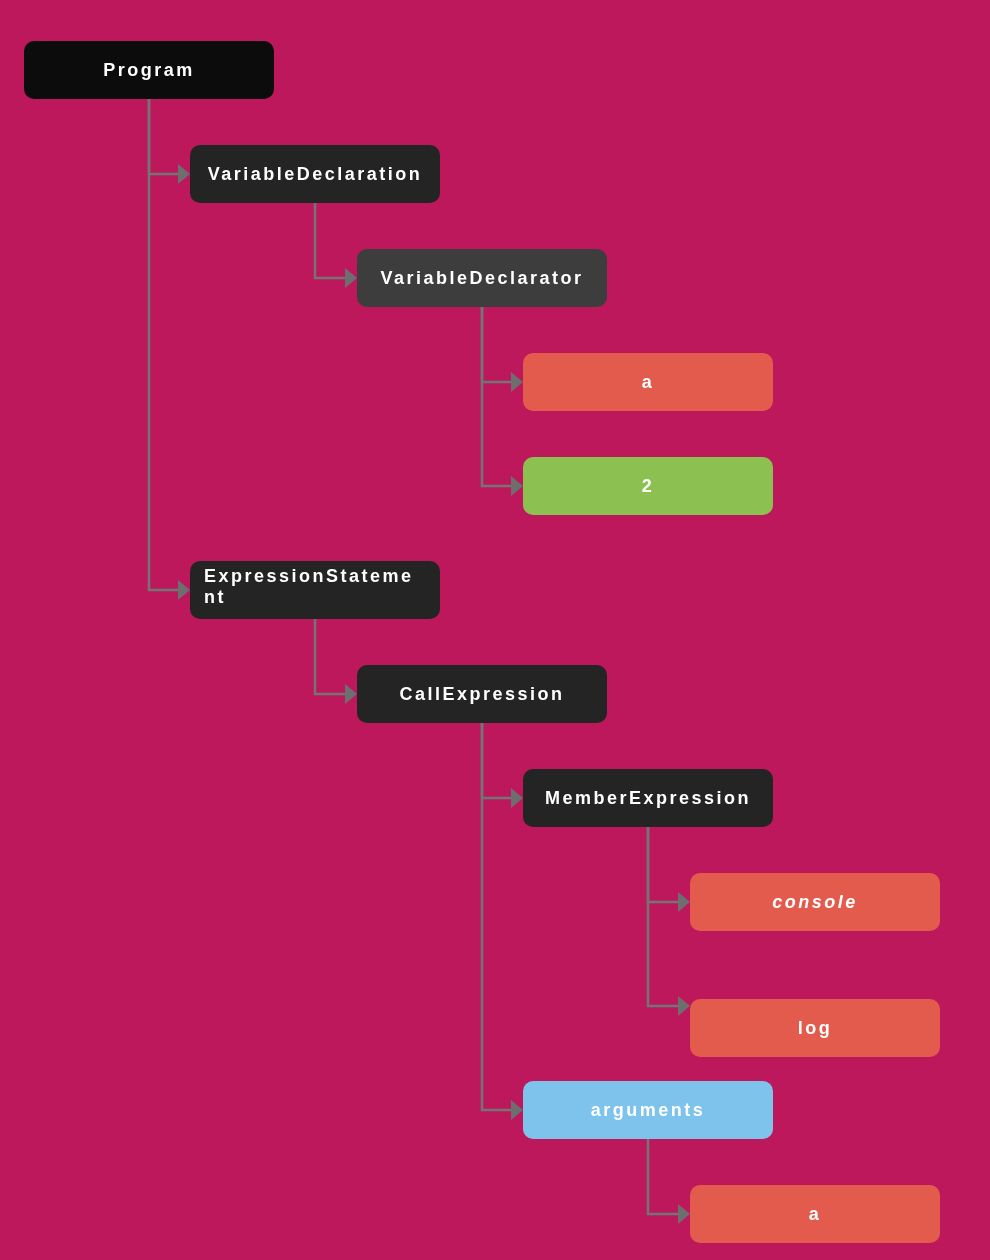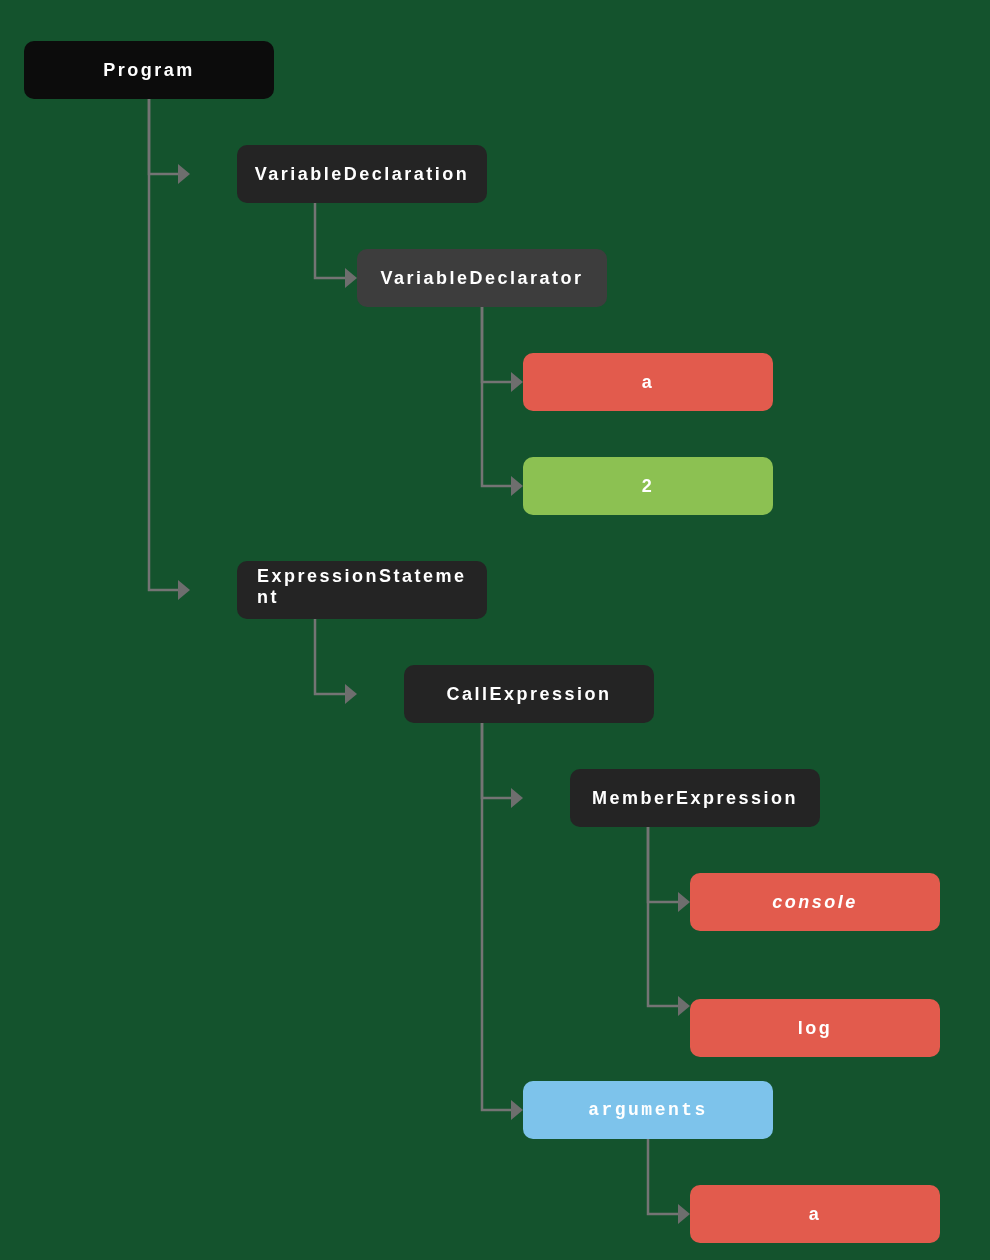--- a/index.html
+++ b/index.html
@@ -1,20 +1,20 @@
 <!DOCTYPE html>
 <html><head>
 <meta charset="utf-8">
 <style>
   html, body { margin: 0; padding: 0; background: #ffffff; }
   .canvas {
     position: relative;
     width: 990px;
     height: 1260px;
-    background: #14532d;
+    background: #be185d;
     font-family: "Liberation Sans", sans-serif;
     overflow: hidden;
   }
   .edges {
     position: absolute;
     top: 0; left: 0;
     width: 990px; height: 1260px;
     pointer-events: none;
   }
   .edges path {
@@ -36,25 +36,25 @@
     justify-content: center;
     box-sizing: border-box;
     color: #ffffff;
     font-size: 18px;
     font-weight: 700;
     letter-spacing: 2.5px;
     text-align: center;
   }
   .node .label { display: inline-block; }
   .k-black { background: #0c0c0c; }
-  .k-dark  { background: #242424; margin-left: 47px; }
+  .k-dark  { background: #242424; }
   .k-gray  { background: #3d3d3d; justify-content: center; }
   .k-red   { background: #e25b4d; }
   .k-green { background: #8cc152; }
-  .k-blue  { background: #7dc3eb; font-family: Liberation Mono, monospace; }
+  .k-blue  { background: #7dc3eb; }
   
   .wrap {
     align-items: flex-start;
     justify-content: flex-start;
     padding: 5px 14px;
     text-align: left;
   }
   .wrap .label {
     max-width: 216px;
     word-break: break-all;
@@ -111,21 +111,21 @@
     </div>
   <div class="node k-gray" style="left:357px; top:249px;">
       <span class="label">VariableDeclarator</span>
     </div>
   <div class="node k-red" style="left:523px; top:353px;">
       <span class="label">a</span>
     </div>
   <div class="node k-green" style="left:523px; top:457px;">
       <span class="label">2</span>
     </div>
-  <div class="node k-dark wrap" style="left:190px; top:561px;justify-content:flex-end;">
+  <div class="node k-dark wrap" style="left:190px; top:561px;">
       <span class="label">ExpressionStatement</span>
     </div>
   <div class="node k-dark" style="left:523px; top:769px;">
       <span class="label">MemberExpression</span>
     </div>
   <div class="node k-dark" style="left:357px; top:665px;">
       <span class="label">CallExpression</span>
     </div>
   <div class="node k-red" style="left:690px; top:873px;font-style:italic;">
       <span class="label">console</span>

